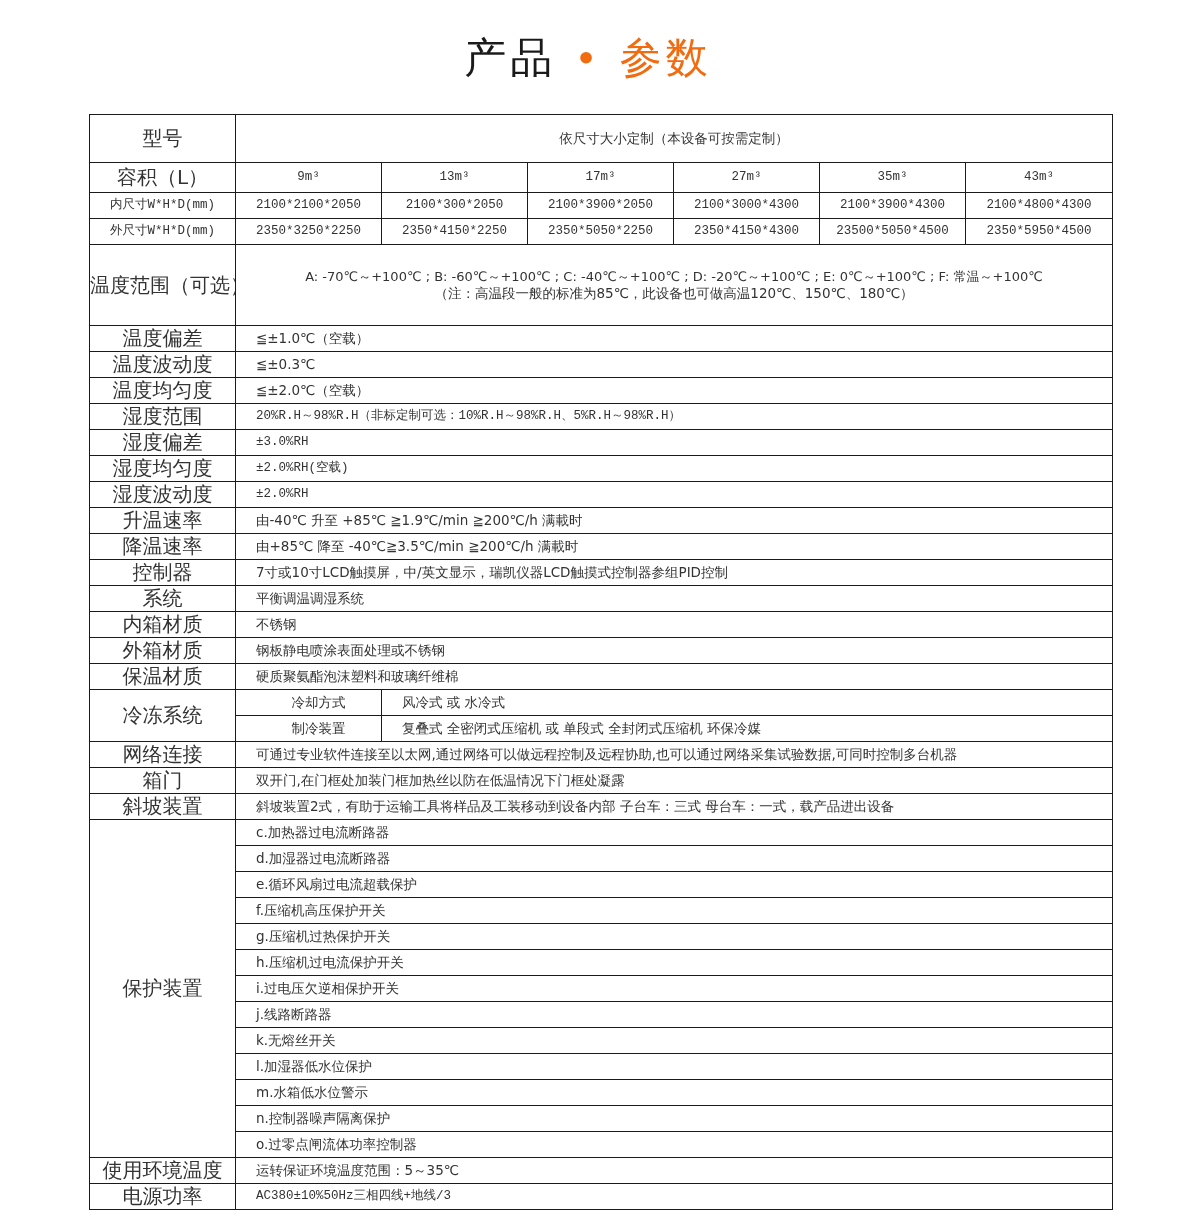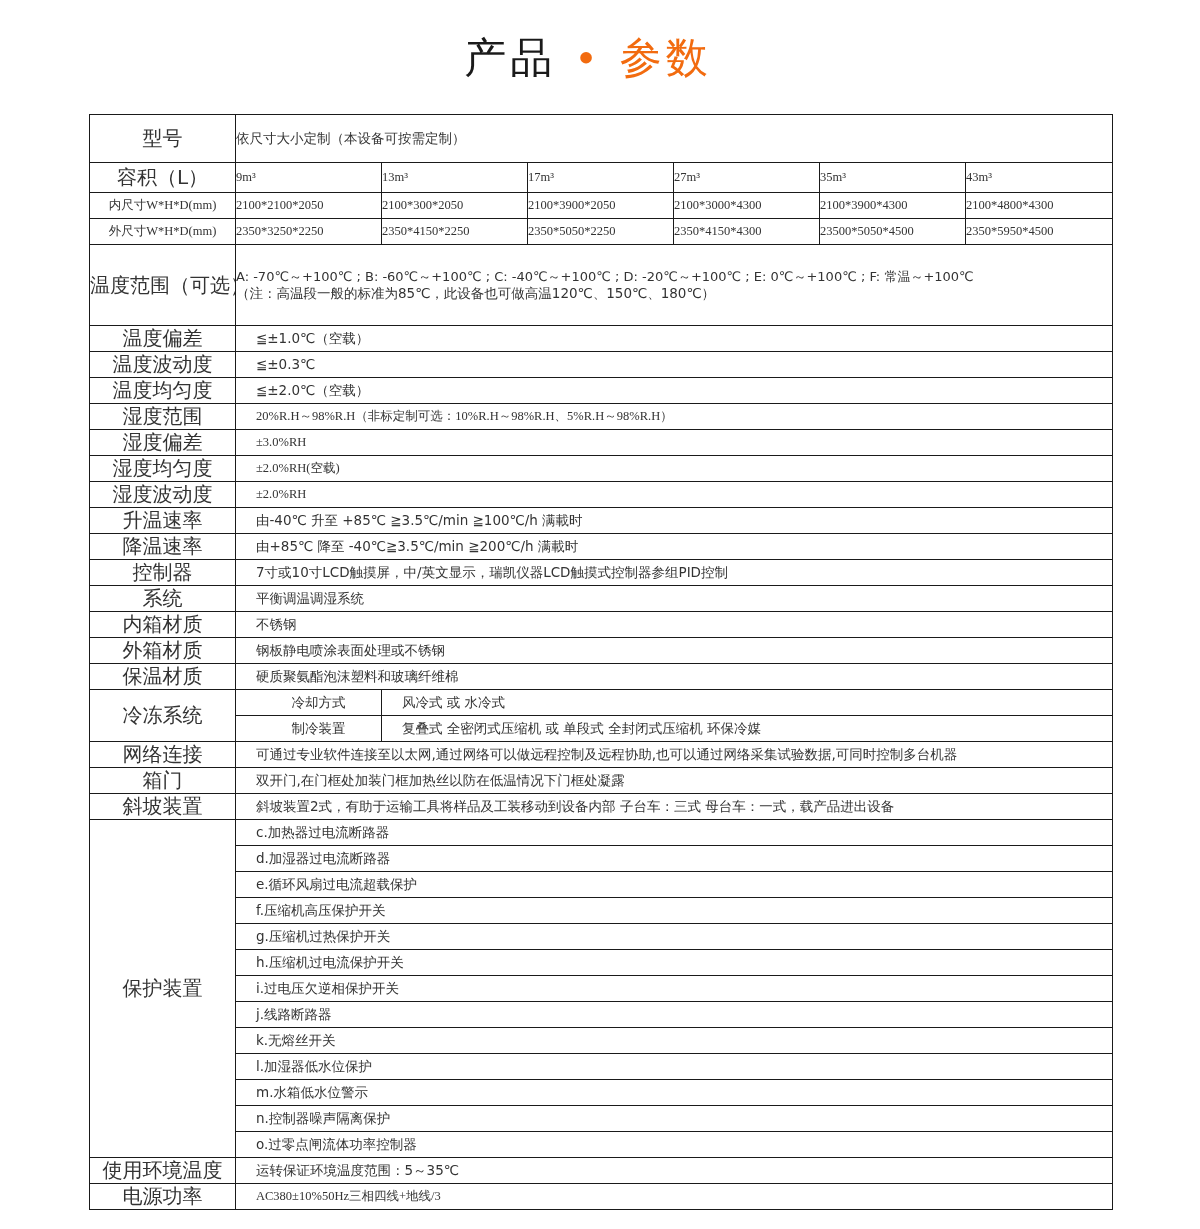--- a/index.html
+++ b/index.html
@@ -17,22 +17,22 @@
       position: absolute; left: 89px; top: 114px;
       width: 1023px; border-collapse: collapse; table-layout: fixed;
       font-size: 13.5px;
     }
     table.spec td {
       border: 1px solid #1a1a1a; padding: 0; height: 25px; line-height: 25px;
       white-space: nowrap; overflow: hidden;
     }
     table.spec td.label { text-align: center; font-size: 20px; color: #333; }
     table.spec td.val { text-align: left; padding-left: 20px; color: #333; }
-    table.spec td.center { color: #333; }
-    table.spec td.mono { font-family: Liberation Serif, serif; font-size: 12.5px; }
+    table.spec td.center { text-align: center; color: #333; }
+    table.spec td.mono { font-family: Liberation Mono, monospace; font-size: 12.5px; }
     table.spec tr.model td { height: 47px; }
     table.spec tr.capacity td { height: 29px; }
     table.spec tr.temp-range td { height: 80px; line-height: 17px; }
     table.spec td.sub { text-align: center; padding-left: 20px; color: #333; }
   </style>
 </head>
 <body>
 
 <div class="title">
   <span class="dark">产品</span><span class="dot">•</span><span class="accent">参数</span>
@@ -116,21 +116,21 @@
   <tr>
         <td class="label">湿度均匀度</td>
         <td class="val mono" colspan="6">±2.0%RH(空载)</td>
       </tr>
   <tr>
         <td class="label">湿度波动度</td>
         <td class="val mono" colspan="6">±2.0%RH</td>
       </tr>
   <tr>
         <td class="label">升温速率</td>
-        <td class="val" colspan="6">由-40℃ 升至 +85℃ ≧3.5℃/min ≧100℃/h   满載时</td>
+        <td class="val" colspan="6">由-40℃ 升至 +85℃ ≧1.9℃/min ≧200℃/h   满載时</td>
       </tr>
   <tr>
         <td class="label">降温速率</td>
         <td class="val" colspan="6">由+85℃ 降至 -40℃≧3.5℃/min ≧200℃/h    满載时</td>
       </tr>
   <tr>
         <td class="label">控制器</td>
         <td class="val" colspan="6">7寸或10寸LCD触摸屏，中/英文显示，瑞凯仪器LCD触摸式控制器参组PID控制</td>
       </tr>
   <tr>

